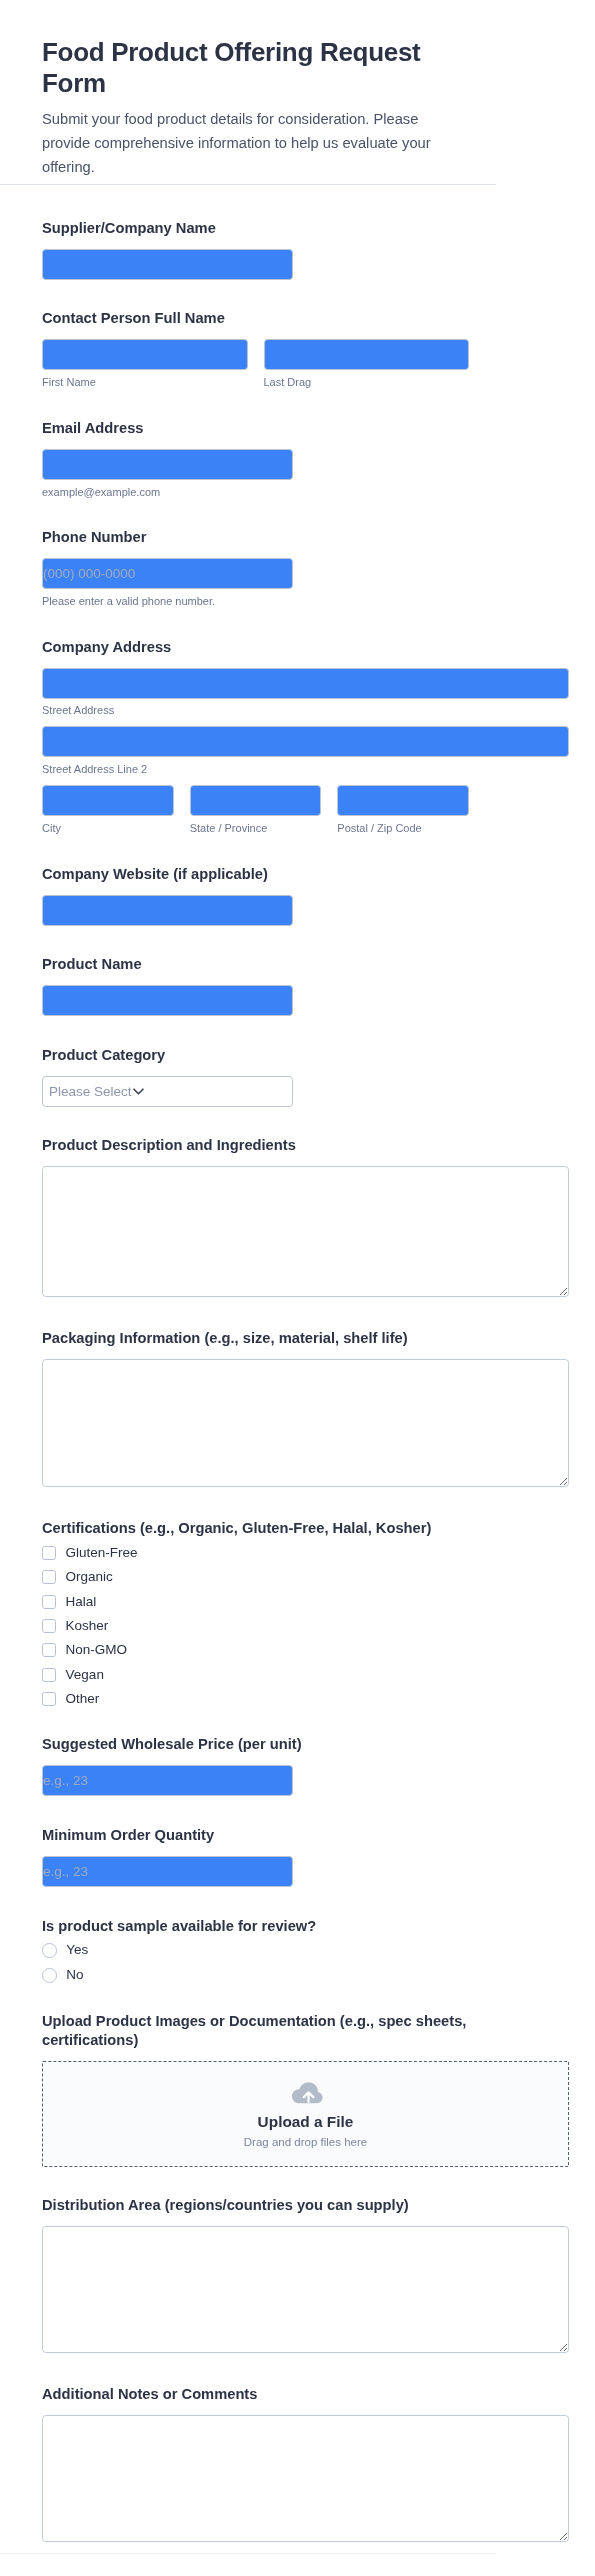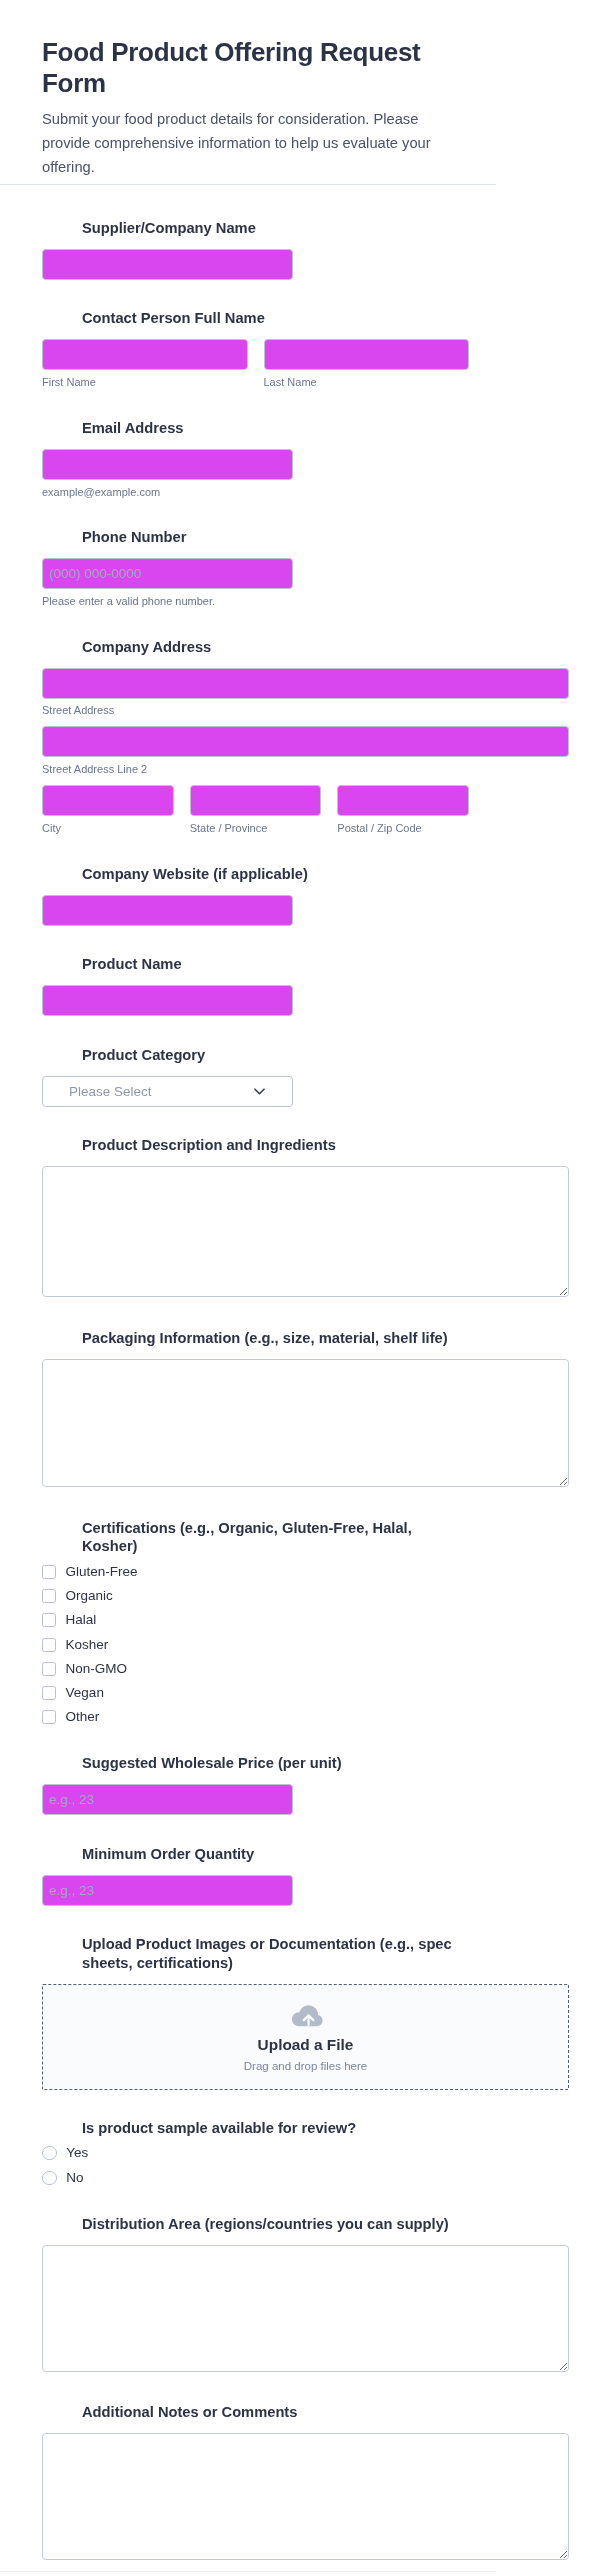--- a/index.html
+++ b/index.html
@@ -12,43 +12,43 @@
   .page { width:496px; min-height:2576px; background:#ffffff; display:flex; flex-direction:column; }
 
   
   .form-header { padding:37px 27px 5.1px 42px; border-bottom:0.6px solid #dfe3ea; }
   .form-title { font-size:26px; line-height:31px; font-weight:700; letter-spacing:-0.3px; color:#2c3345; }
   .form-subtitle { margin-top:7.7px; font-size:14.7px; line-height:24px; color:#4a5268; max-width:487px; }
 
   
   .form-body { padding:34px 27px 9px 42px; }
   .q { margin-bottom:29.5px; }
-  .q-label { display:block; font-size:14.7px; line-height:18.6px; font-weight:600; color:#2c3345; margin-bottom:11.5px;margin-left:40px; }
+  .q-label { display:block; font-size:14.7px; line-height:18.6px; font-weight:600; color:#2c3345; margin-bottom:11.5px; }
 
   .input {
-    height:31px; border:0.6px solid #bcc3d1; border-radius:3.8px; background:#d946ef;
-    font-family:inherit; font-size:13.5px; color:#2c3345; padding:0 6px; outline:none; width:100%;
+    height:31px; border:0.6px solid #bcc3d1; border-radius:3.8px; background:#3b82f6;
+    font-family:inherit; font-size:13.5px; color:#2c3345; padding:0 0; outline:none; width:100%;
   }
   .input::placeholder, textarea::placeholder { color:#a2aabf; opacity:1; }
   .w-short { width:251px; }
   .w-full { width:527px; }
 
   .row { display:flex; gap:16px; }
   .col { flex:1; display:flex; flex-direction:column; }
   .sublabel { font-size:11px; line-height:13px; color:#6b7590; margin-top:5.8px; }
 
   textarea.textarea {
     width:527px; height:128px; border:0.6px solid #c3cad7; border-radius:3.8px; background:#fff;
     font-family:inherit; font-size:13.5px; color:#2c3345; padding:7.7px 10.3px; outline:none; resize:both;
   }
 
   
   .select-box {
     width:251px; height:31px; border:0.6px solid #bcc3d1; border-radius:3.8px; background:#fff;
-    display:flex; align-items:center; justify-content:space-between; padding:0 26px; cursor:pointer;
+    display:flex; align-items:center; padding:0 6px; cursor:pointer;
   }
   .select-placeholder { font-size:13.5px; color:#8e97b0; }
 
   
   .opt-group .q-label { margin-bottom:9px; }
   .opt-row { display:flex; align-items:center; margin-bottom:10.3px; cursor:pointer; }
   .opt-row:last-child { margin-bottom:0; }
   .checkbox {
     width:14px; height:14px; border:0.6px solid #b9c1d1; border-radius:2.6px; background:#fff; flex:0 0 auto;
   }
@@ -92,21 +92,21 @@
 
     <div class="q">
       <label class="q-label">Contact Person Full Name</label>
       <div class="row">
         <div class="col">
           <input class="input" type="text" style="">
           <div class="sublabel">First Name</div>
         </div>
         <div class="col">
           <input class="input" type="text" style="">
-          <div class="sublabel">Last Name</div>
+          <div class="sublabel">Last Drag</div>
         </div>
       </div>
     </div>
 
     <div class="q">
       <label class="q-label">Email Address</label>
       <input class="input w-short" type="text" style="">
       <div class="sublabel">example@example.com</div>
     </div>
 
@@ -203,20 +203,32 @@
     </div>
 
     <div class="q">
       <label class="q-label">Suggested Wholesale Price (per unit)</label>
       <input class="input w-short" type="text" placeholder="e.g., 23" style="">
     </div>
 
     <div class="q">
       <label class="q-label">Minimum Order Quantity</label>
       <input class="input w-short" type="text" placeholder="e.g., 23" style="">
+    </div>
+
+    <div class="q opt-group">
+      <label class="q-label" style="margin-bottom:7.7px;">Is product sample available for review?</label>
+      <div class="opt-row">
+        <span class="radio"></span>
+        <span class="opt-label">Yes</span>
+      </div>
+      <div class="opt-row">
+        <span class="radio"></span>
+        <span class="opt-label">No</span>
+      </div>
     </div>
 
     <div class="q">
       <label class="q-label">Upload Product Images or Documentation (e.g., spec sheets, certifications)</label>
       <div class="upload-box">
         <span style="display:flex;">
           <svg width="40" height="28" viewBox="0 0 62 44">
             <g fill="#b3bbc9">
               <circle cx="20" cy="27" r="11"></circle>
               <circle cx="35" cy="20" r="15"></circle>
@@ -224,32 +236,20 @@
               <rect x="18" y="27" width="32" height="11" rx="5"></rect>
             </g>
             <path d="M35 36 V21 M27.5 28.5 L35 21 L42.5 28.5" stroke="#fafbfd" stroke-width="3.6" fill="none" stroke-linecap="round" stroke-linejoin="round"></path>
           </svg>
         </span>
         <div class="upload-title">Upload a File</div>
         <div class="upload-hint">Drag and drop files here</div>
       </div>
     </div>
 
-    <div class="q opt-group">
-      <label class="q-label" style="margin-bottom:7.7px;">Is product sample available for review?</label>
-      <div class="opt-row">
-        <span class="radio"></span>
-        <span class="opt-label">Yes</span>
-      </div>
-      <div class="opt-row">
-        <span class="radio"></span>
-        <span class="opt-label">No</span>
-      </div>
-    </div>
-
     <div class="q">
       <label class="q-label">Distribution Area (regions/countries you can supply)</label>
       <textarea class="textarea" style="height: 127px;"></textarea>
     </div>
 
     <div class="q" style="margin-bottom:0;">
       <label class="q-label">Additional Notes or Comments</label>
       <textarea class="textarea" style="height: 127px;"></textarea>
     </div>
 

